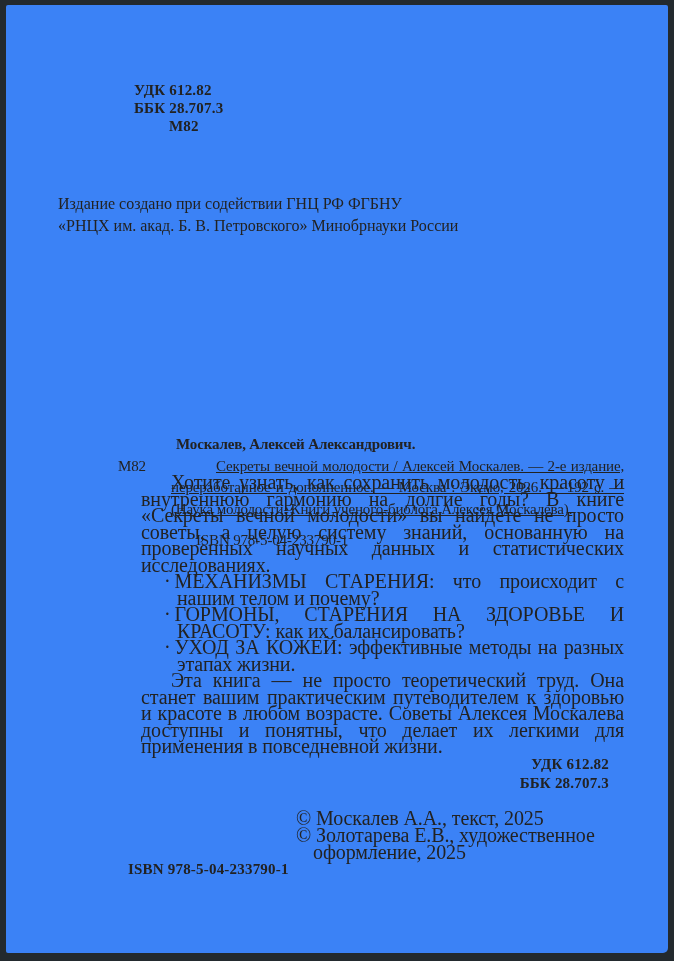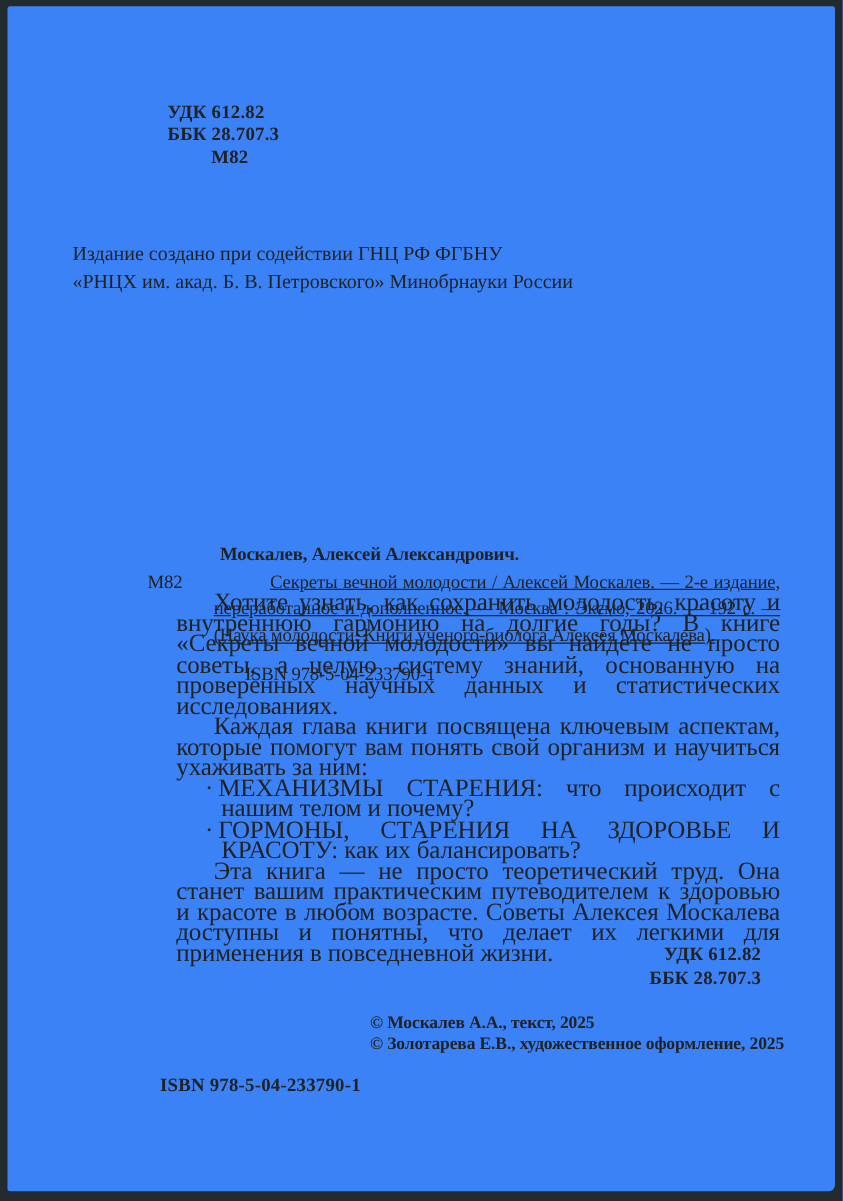--- a/index.html
+++ b/index.html
@@ -64,21 +64,21 @@
   }
 
   
   .footer { position: absolute; top: 805px; left: 0; right: 0; height: 90px; }
   .isbn-bottom {
     position: absolute; left: 122px; top: 51px;
     font-weight: bold; font-size: 15px; letter-spacing: 0.2px;
   }
   .copyrights {
     position: absolute; left: 290px; top: 0; width: 340px;
-    font-weight: bold; font-size: 14px; line-height: 17px;
+    font-weight: normal; font-size: 20px; line-height: 17px;
     letter-spacing: -0.1px;
   }
   .copyrights p { margin: 0; padding-left: 17px; text-indent: -17px; white-space: nowrap; }
   .copyrights p.wrap { white-space: normal; max-width: 322px; }
 </style>
 </head>
 <body>
 
 <div class="page">
 
@@ -95,24 +95,24 @@
 
   <div class="card">
     <div class="card-heading">Москалев, Алексей Александрович.</div>
     <div class="card-sign">М82</div>
     <p class="card-desc">Секреты вечной молодости / Алексей Москалев. — 2-е издание, переработанное и дополненное. — Москва : Эксмо, 2026. — 192 с. — (Наука молодости. Книги ученого-биолога Алексея Москалева).</p>
     <div class="card-isbn">ISBN 978-5-04-233790-1</div>
   </div>
 
   <div class="annotation">
     <p class="indent">Хотите узнать, как сохранить молодость, красоту и внутреннюю гармонию на долгие годы? В книге «Секреты вечной молодости» вы найдете не просто советы, а целую систему знаний, основанную на проверенных научных данных и статистических исследованиях.</p>
-    <p class="indent">Каждая глава книги посвящена ключевым аспектам, которые помогут вам понять свой организм и научиться ухаживать за ним:</p>
     <div class="bullets">
       <div class="bullet-item"><span class="bullet-marker">·</span><span>МЕХАНИЗМЫ СТАРЕНИЯ: что происходит с нашим телом и почему?</span></div>
       <div class="bullet-item"><span class="bullet-marker">·</span><span>ГОРМОНЫ, СТАРЕНИЯ НА ЗДОРОВЬЕ И КРАСОТУ: как их балансировать?</span></div>
+      <div class="bullet-item"><span class="bullet-marker">·</span><span>УХОД ЗА КОЖЕЙ: эффективные методы на разных этапах жизни.</span></div>
     </div>
     <p class="indent">Эта книга — не просто теоретический труд. Она станет вашим практическим путеводителем к здоровью и красоте в любом возрасте. Советы Алексея Москалева доступны и понятны, что делает их легкими для применения в повседневной жизни.</p>
   </div>
 
   <div class="codes-bottom">
     <div>УДК 612.82</div>
     <div>ББК 28.707.3</div>
   </div>
 
   <div class="footer">

